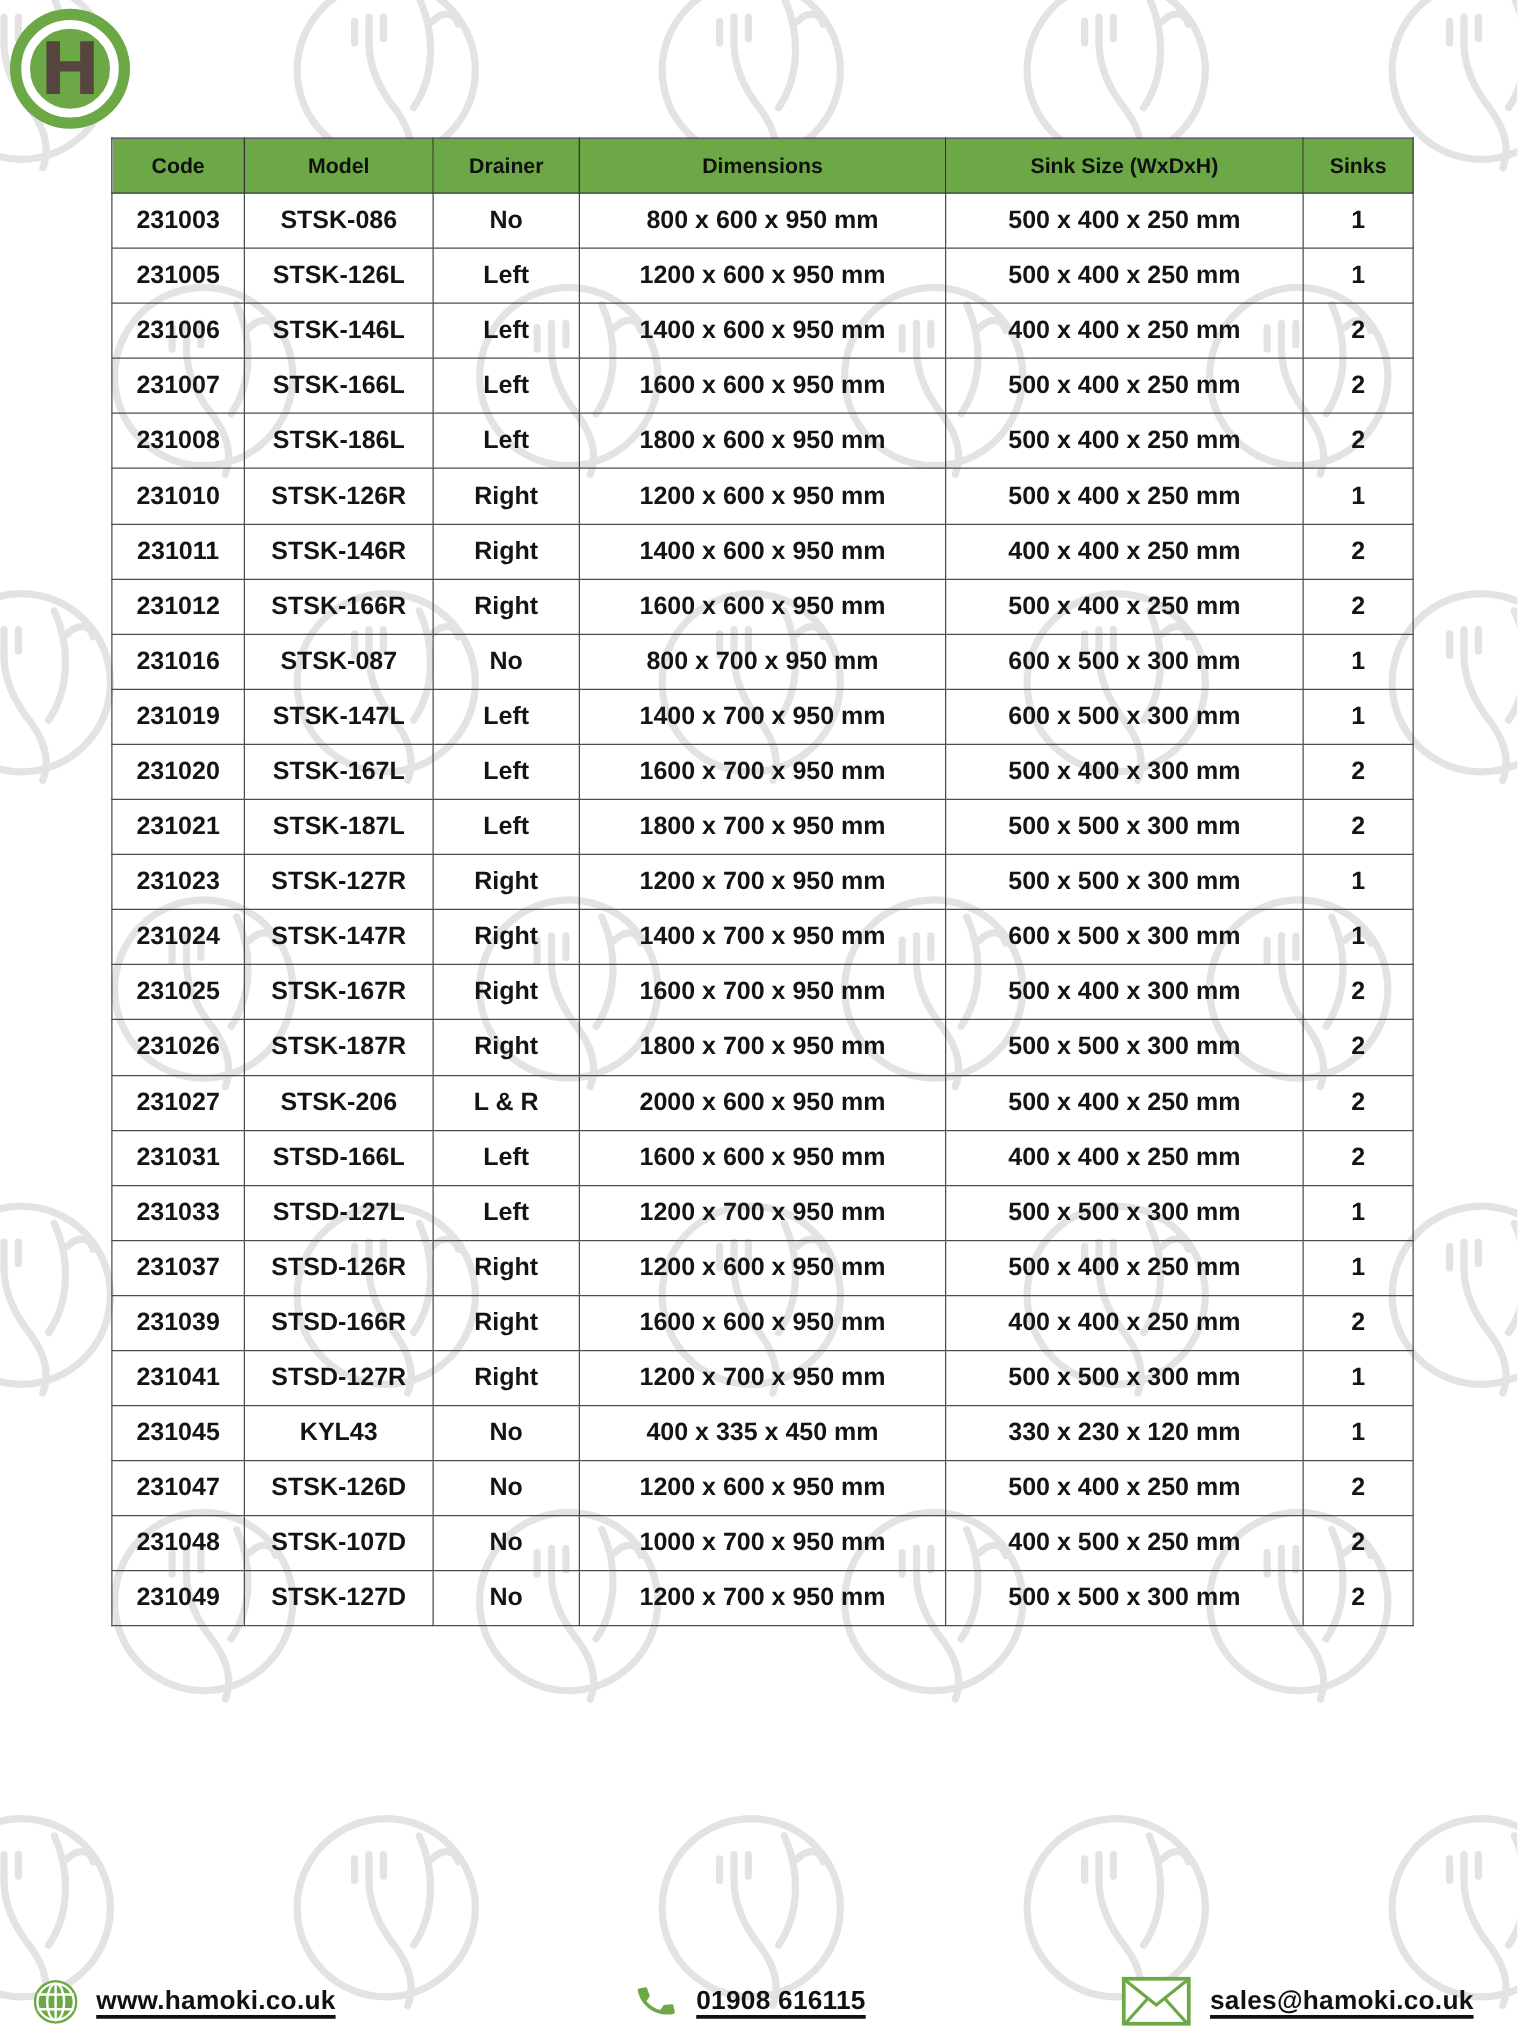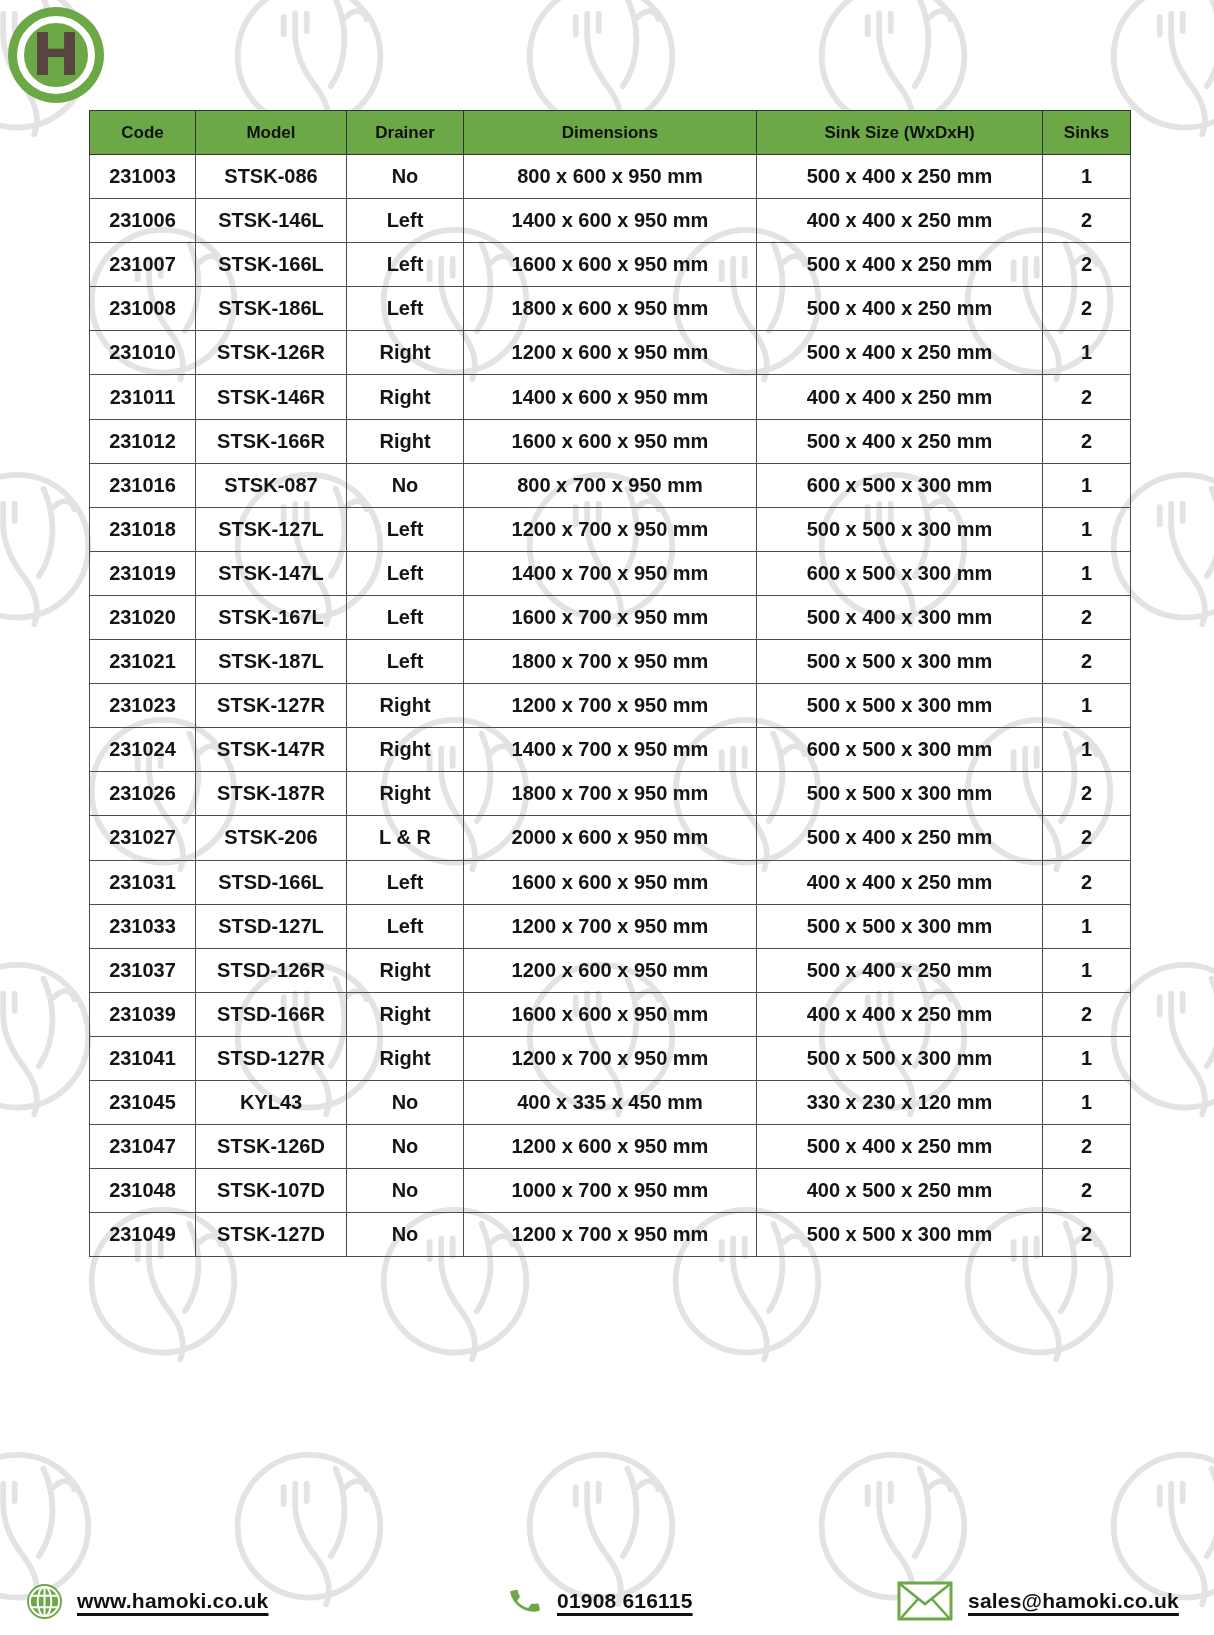--- a/index.html
+++ b/index.html
@@ -126,20 +126,28 @@
 
     <tr>
           <td>231003</td>
           <td>STSK-086</td>
           <td>No</td>
           <td>800 x 600 x 950 mm</td>
           <td>500 x 400 x 250 mm</td>
           <td>1</td>
         </tr>
         <tr>
+          <td>231005</td>
+          <td>STSK-126L</td>
+          <td>Left</td>
+          <td>1200 x 600 x 950 mm</td>
+          <td>500 x 400 x 250 mm</td>
+          <td>1</td>
+        </tr>
+        <tr>
           <td>231006</td>
           <td>STSK-146L</td>
           <td>Left</td>
           <td>1400 x 600 x 950 mm</td>
           <td>400 x 400 x 250 mm</td>
           <td>2</td>
         </tr>
         <tr>
           <td>231007</td>
           <td>STSK-166L</td>
@@ -182,28 +190,20 @@
         </tr>
         <tr>
           <td>231016</td>
           <td>STSK-087</td>
           <td>No</td>
           <td>800 x 700 x 950 mm</td>
           <td>600 x 500 x 300 mm</td>
           <td>1</td>
         </tr>
         <tr>
-          <td>231018</td>
-          <td>STSK-127L</td>
-          <td>Left</td>
-          <td>1200 x 700 x 950 mm</td>
-          <td>500 x 500 x 300 mm</td>
-          <td>1</td>
-        </tr>
-        <tr>
           <td>231019</td>
           <td>STSK-147L</td>
           <td>Left</td>
           <td>1400 x 700 x 950 mm</td>
           <td>600 x 500 x 300 mm</td>
           <td>1</td>
         </tr>
         <tr>
           <td>231020</td>
           <td>STSK-167L</td>
@@ -228,20 +228,28 @@
           <td>500 x 500 x 300 mm</td>
           <td>1</td>
         </tr>
         <tr>
           <td>231024</td>
           <td>STSK-147R</td>
           <td>Right</td>
           <td>1400 x 700 x 950 mm</td>
           <td>600 x 500 x 300 mm</td>
           <td>1</td>
+        </tr>
+        <tr>
+          <td>231025</td>
+          <td>STSK-167R</td>
+          <td>Right</td>
+          <td>1600 x 700 x 950 mm</td>
+          <td>500 x 400 x 300 mm</td>
+          <td>2</td>
         </tr>
         <tr>
           <td>231026</td>
           <td>STSK-187R</td>
           <td>Right</td>
           <td>1800 x 700 x 950 mm</td>
           <td>500 x 500 x 300 mm</td>
           <td>2</td>
         </tr>
         <tr>

